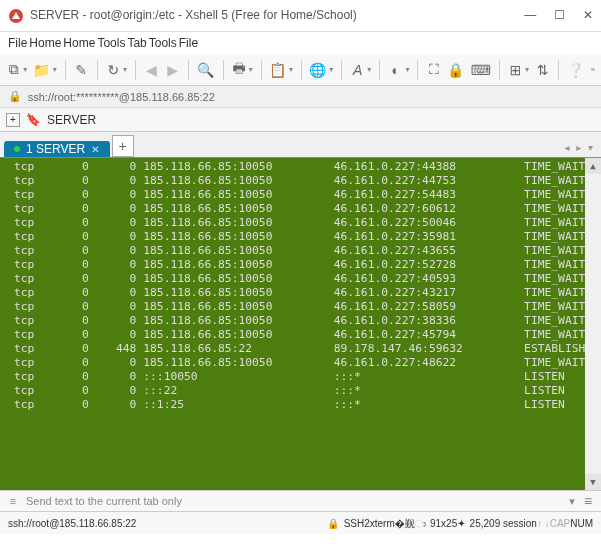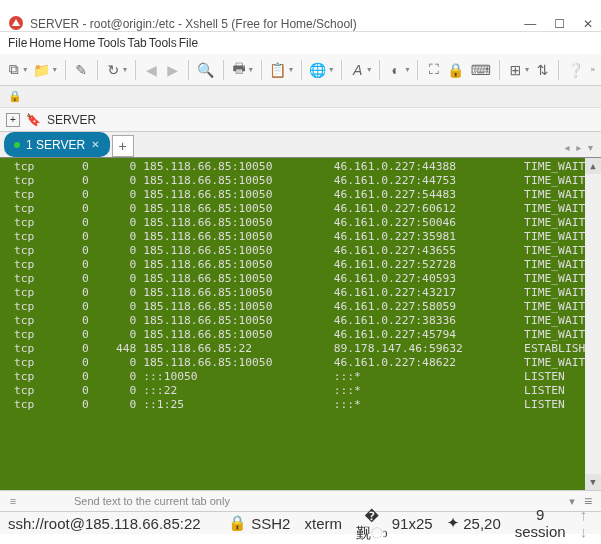--- a/index.html
+++ b/index.html
@@ -1,56 +1,56 @@
 <!DOCTYPE html>
 <html><head>
 <meta charset="utf-8">
 <style>
   * { margin: 0; padding: 0; box-sizing: border-box; }
   body { font-family: "Segoe UI", Tahoma, sans-serif; font-size: 12px; background: #fff; width: 601px; height: 544px; overflow: hidden; position: relative; }
 
-  .titlebar { height: 32px; display: flex; align-items: flex-end; padding: 0 8px; border-bottom: 1px solid #ddd; background: #fff; }
+  .titlebar { height: 32px; display: flex; align-items: flex-start; padding: 8px 8px; border-bottom: 1px solid #ddd; background: #fff; }
   .titlebar .icon { width: 16px; height: 16px; margin-right: 6px; color:#c33; }
   .titlebar .title { flex: 1; color: #555; font-size: 12px; }
   .titlebar .winbtns { display:flex; gap:18px; color:#555; font-size:12px; }
   .titlebar .winbtns span { cursor:pointer; }
 
   .menubar { height: 22px; display:flex; align-items:center; padding: 0 8px; gap: 2px; background:#fff; color:#333; font-size:12px; }
   .menubar span { cursor:pointer; }
 
   .toolbar { height: 32px; display:flex; align-items:center; padding: 0 6px; gap: 6px; background:#f7f7f7; border-bottom:1px solid #ccc; color:#555; }
   .toolbar .tb { width:20px; height:20px; display:flex; align-items:center; justify-content:center; cursor:pointer; font-size:14px; color:#666; }
   .toolbar .sep { width:1px; height:20px; background:#ccc; margin:0 2px; }
   .toolbar .drop { font-size:8px; color:#888; margin-left:-4px; }
 
   .addrbar { height: 22px; display:flex; align-items:center; padding:0 8px; background:#f0f0f0; border-bottom:1px solid #ddd; color:#666; font-size:11px; }
   .addrbar .lock { margin-right:6px; }
 
   .sessbar { height: 24px; display:flex; align-items:center; padding:0 6px; gap:6px; background:#f7f7f7; border-bottom:1px solid #ccc; color:#333; font-size:12px; }
   .sessbar .plus { width:14px; height:14px; border:1px solid #999; display:flex; align-items:center; justify-content:center; font-size:10px; cursor:pointer; }
 
   .tabbar { height: 26px; display:flex; align-items:flex-end; padding:0 4px; background:#f0f0f0; border-bottom:1px solid #888; position:relative; }
-  .tabbar .tab { height:25px; display:flex; align-items:center; gap:6px; padding:0 10px; background:#0f7aa8; color:#fff; font-size:12px; border-top-left-radius:3px; border-top-right-radius:3px; cursor:pointer;border-radius:10px; }
+  .tabbar .tab { height:16px; display:flex; align-items:center; gap:6px; padding:0 10px; background:#0f7aa8; color:#fff; font-size:12px; border-top-left-radius:3px; border-top-right-radius:3px; cursor:pointer; }
   .tabbar .tab .dot { width:6px; height:6px; border-radius:50%; background:#2ecc40; }
   .tabbar .tab .close { font-size:10px; opacity:.8; cursor:pointer; }
   .tabbar .add { width:22px; height:22px; display:flex; align-items:center; justify-content:center; background:#fff; border:1px solid #aaa; margin-left:2px; cursor:pointer; font-size:14px; color:#666; }
   .tabbar .arrows { position:absolute; right:6px; bottom:4px; color:#999; font-size:10px; letter-spacing:2px; }
 
   .terminal { background:#4d7c0f; color:#ddd; font-family: "Consolas", monospace; font-size:11.3px; line-height:14px; padding:2px 6px 6px 14px; height: 332px; overflow:hidden; white-space:pre; position:relative; }
   .terminal .scroll { position:absolute; right:0; top:0; bottom:0; width:16px; background:#f0f0f0; }
   .terminal .scroll .up, .terminal .scroll .down { height:16px; background:#e4e4e4; display:flex; align-items:center; justify-content:center; color:#666; font-size:9px; }
   .terminal .scroll .down { position:absolute; bottom:0; width:100%; }
 
   .inputbar { height:22px; display:flex; align-items:center; padding:0 4px; background:#f7f7f7; border-top:1px solid #ccc; border-bottom:1px solid #ccc; color:#888; font-size:11px; }
   .inputbar .bar { width:18px; text-align:center; color:#888; }
-  .inputbar .txt { flex:1; padding-left:4px;margin-left:48px; }
+  .inputbar .txt { flex:1; padding-left:4px; }
   .inputbar .drop2 { width:14px; text-align:center; }
   .inputbar .menu { width:18px; text-align:center; font-size:14px; }
 
-  .statusbar { height:22px; display:flex; align-items:center; padding:0 8px; gap:14px; background:#f7f7f7; font-size:15px; color:#333;text-align:center; }
+  .statusbar { height:22px; display:flex; align-items:center; padding:0 8px; gap:0; background:#f7f7f7; font-size:10px; color:#333;text-align:center; }
   .statusbar .cell { display:flex; align-items:center; gap:4px; }
   .statusbar .spacer { flex:1; }
   .muted { color:#aaa; }
 </style>
 </head>
 <body>
 
 <div class="titlebar">
   <span class="icon">
     <svg width="16" height="16" viewBox="0 0 16 16">
@@ -116,20 +116,21 @@
   <span class="tb">⊞</span>
     <span class="drop">▾</span>
   <span class="tb">⇅</span>
   <span class="sep"></span>
   <span class="tb">❔</span>
   <span class="drop" style="margin-left:auto">»</span>
 </div>
 
 <div class="addrbar">
   <span class="lock">🔒</span>
+  <span>ssh://root:**********@185.118.66.85:22</span>
 </div>
 
 <div class="sessbar">
   <span class="plus">+</span>
   <span>🔖</span>
   <span>SERVER</span>
 </div>
 
 <div class="tabbar">
   <div class="tab">

